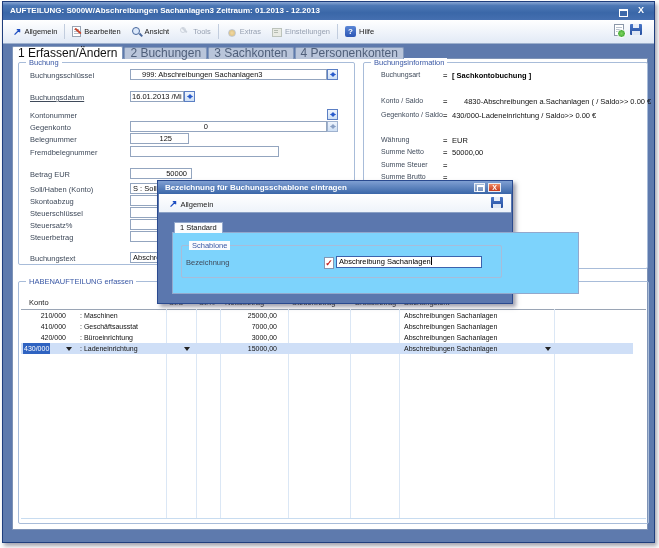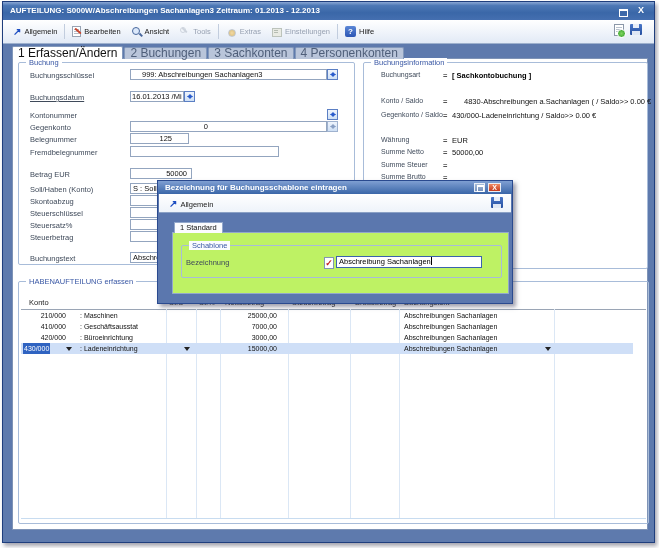--- a/index.html
+++ b/index.html
@@ -75,21 +75,21 @@
   .dar { position:absolute; width:0; height:0; border-left:3px solid transparent; border-right:3px solid transparent; border-top:4px solid #222; top:4px; }
 
   
   .dialog { position:absolute; left:154px; top:178px; width:356px; height:124px; background:#5b77ae; border:1px solid #2a4a8f; box-shadow:3px 3px 4px rgba(70,70,95,.5); z-index:10; }
   .dlg-title { position:absolute; left:0; top:0; right:0; height:13px; background:linear-gradient(#7f9fd2,#3a66a8); color:#fff; font-size:8px; font-weight:bold; line-height:13px; padding-left:7px; white-space:nowrap; }
   .dlg-restore { position:absolute; right:27px; top:2px; width:11px; height:9px; background:linear-gradient(#a7bcd9,#7591bd); border:1px solid #e8edf5; }
   .dlg-restore::before { content:""; position:absolute; left:2px; top:1px; width:5px; height:4px; border:1px solid #fff; border-top-width:2px; }
   .dlg-close { position:absolute; right:11px; top:2px; width:13px; height:9px; background:linear-gradient(#ef8a64,#c53a1d); border:1px solid #e8edf5; color:#fff; font-size:7px; font-weight:bold; text-align:center; line-height:8px; }
   .dlg-toolbar { position:absolute; left:1px; top:13px; right:1px; height:19px; background:linear-gradient(#ffffff,#eef3fa); border-bottom:1px solid #8aa0c5; }
   .dlg-tab { position:absolute; left:16px; top:41px; height:11px; background:#fbfcfe; border:1px solid #93a8cc; border-bottom:none; font-size:7.5px; line-height:10px; padding:0 5px; color:#111; z-index:2; }
-  .dlg-panel { position:absolute; left:14px; top:51px; width:337px; height:62px; background:#bef264; border:1px solid #93a8cc; }
+  .dlg-panel { position:absolute; left:14px; top:51px; width:407px; height:62px; background:#7dd3fc; border:1px solid #93a8cc; }
   .dlg-group { position:absolute; left:8px; top:12px; width:321px; height:33px; border:1px solid #a8bcd9; border-radius:2px; }
   .dlg-group .glabel { background:#fbfcfe; }
   .redchk { position:absolute; left:152px; top:11px; width:10px; height:12px; background:#fff; border:1px solid #8296b4; color:#c21d1d; font-size:9px; font-weight:bold; line-height:11px; text-align:center; }
   .dlg-input { position:absolute; left:164px; top:10px; width:148px; height:12px; border:1px solid #3b62ad; background:#fff; font-size:7.5px; line-height:10px; padding:0 2px; white-space:nowrap; overflow:hidden; }
   .caret { display:inline-block; width:1px; height:8px; background:#000; vertical-align:-1px; }
 </style>
 </head>
 <body>
 
 <div class="window">

